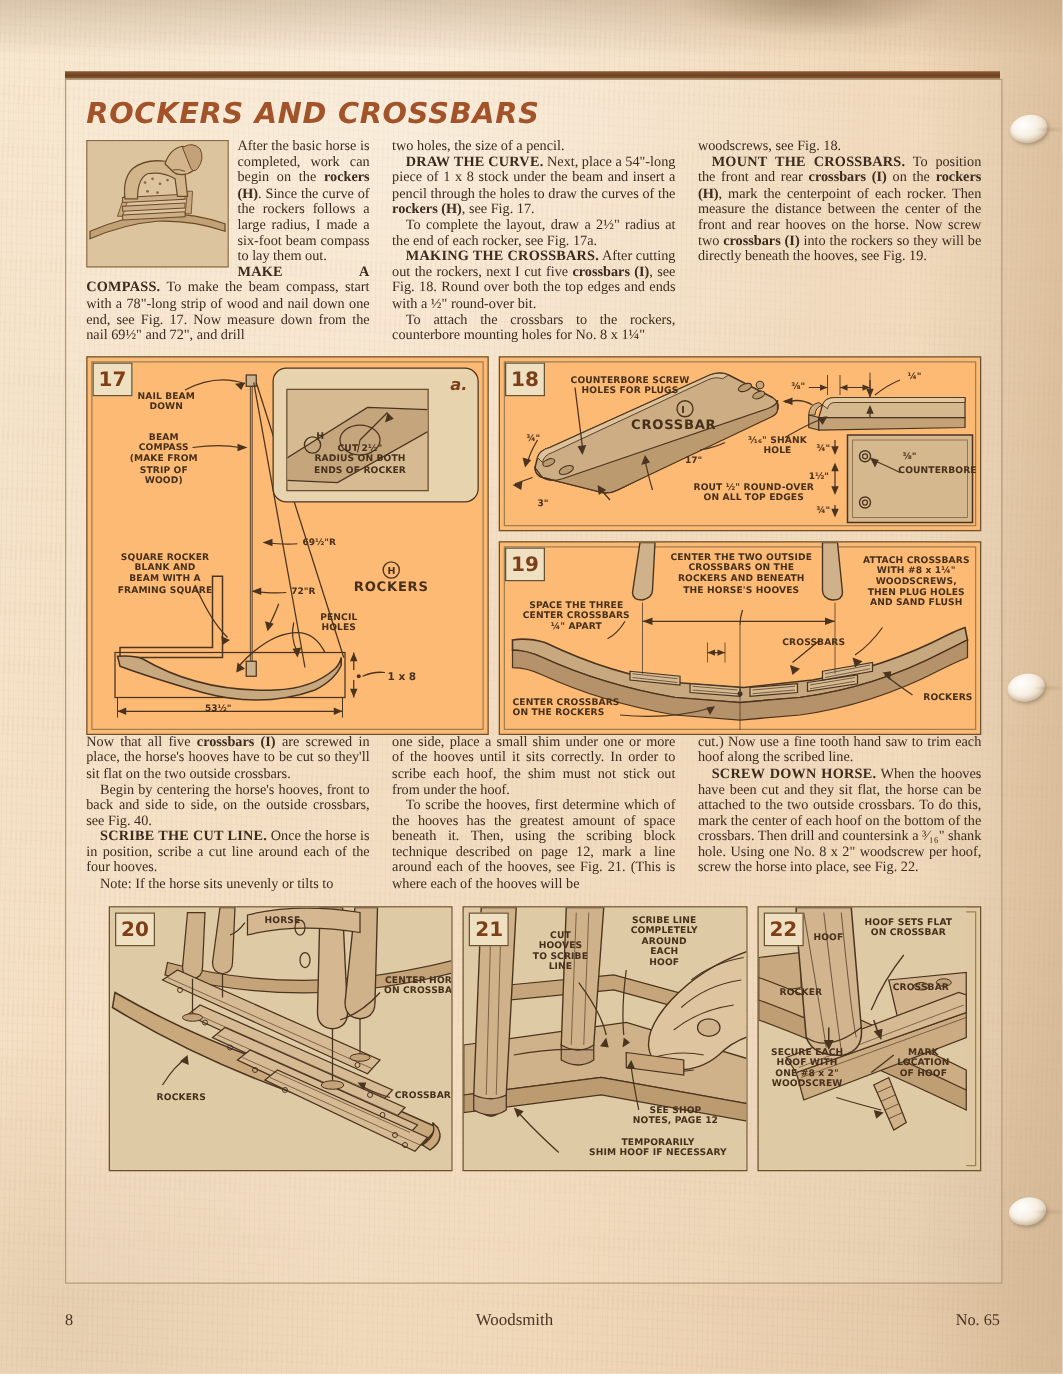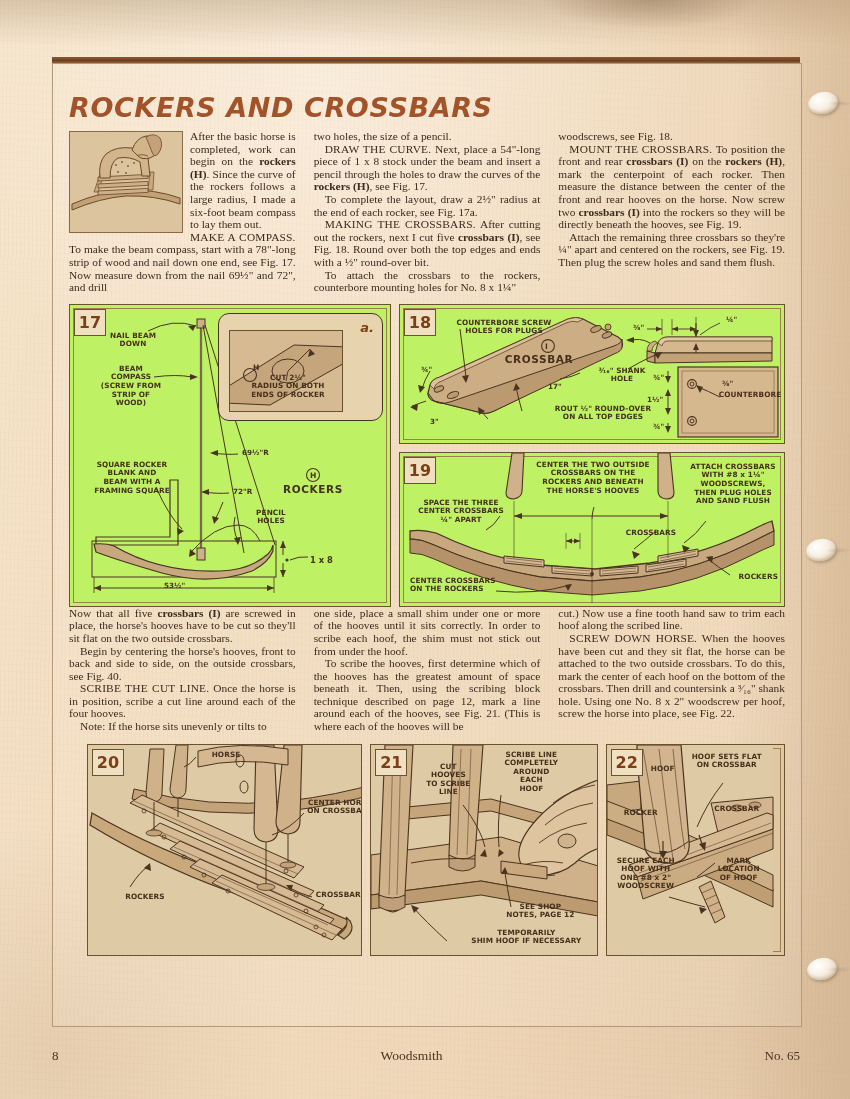--- a/index.html
+++ b/index.html
@@ -56,55 +56,55 @@
     background:rgba(255,250,240,.12);
   }
   .toprule{
     position:absolute;left:52px;top:57px;width:748px;height:6px;
     background:linear-gradient(180deg,#8a5a33,#6d4021 60%,#8d6239);
   }
 
   .inner-pad{position:absolute;inset:0;padding:14px 16px 0 16px;box-sizing:border-box;}
 
   h1.sechead{
-    margin:14px 0 7px 0;
+    margin:0 0 7px 0;
     font-family:"DejaVu Sans", sans-serif;
     font-weight:bold;font-style:italic;
-    font-size:27px;letter-spacing:.6px;
+    font-size:23px;letter-spacing:.6px;
     color:#a2532a;
     text-shadow:0 1px 0 rgba(255,245,230,.5);
   }
 
   .cols{display:flex;gap:18px;}
   .col{width:232px;}
   .col p{
     margin:0;
     font-size:11.4px;line-height:12.6px;
     color:#3b2a1e;
     text-align:justify;
     text-justify:inter-word;
     hyphens:auto;
   }
   .col p + p{text-indent:11px;}
   .col p.noind{text-indent:0;}
-  .sc{font-variant:small-caps;font-weight:normal;letter-spacing:.2px;}
+  .sc{font-variant:small-caps;font-weight:bold;letter-spacing:.2px;}
   .bd{font-weight:bold;}
 
   .figimg{
     float:left;width:112px;height:100px;margin:1px 7px 2px 0;
     border:1px solid #8a6a46;
     background:#dcc49f;
     position:relative;overflow:hidden;
   }
 
   
   .figrow{display:flex;gap:8px;margin-top:9px;}
   .fig{
     position:relative;
-    background:#bef264;
+    background:#fdba74;
     border:1px solid #6a522f;
     box-sizing:border-box;
     overflow:hidden;
   }
   .fig .innerline{position:absolute;inset:3px;border:1px solid #9c7f54;pointer-events:none;}
   .fignum{
     position:absolute;left:4px;top:4px;width:30px;height:25px;
     background:#f0e0c2;border:1px solid #6a522f;
     color:#7c3f18;font-family:"DejaVu Sans",sans-serif;font-weight:bold;font-size:16px;
     display:flex;align-items:center;justify-content:center;z-index:6;
@@ -205,21 +205,20 @@
     <div class="col">
       <p>two holes, the size of a pencil.</p>
       <p><span class="sc">DRAW THE CURVE.</span> Next, place a 54"-long piece of 1 x 8 stock under the beam and insert a pencil through the holes to draw the curves of the <span class="bd">rockers (H)</span>, see Fig. 17.</p>
       <p>To complete the layout, draw a 2½" radius at the end of each rocker, see Fig. 17a.</p>
       <p><span class="sc">MAKING THE CROSSBARS.</span> After cutting out the rockers, next I cut five <span class="bd">crossbars (I)</span>, see Fig. 18. Round over both the top edges and ends with a ½" round-over bit.</p>
       <p>To attach the crossbars to the rockers, counterbore mounting holes for No. 8 x 1¼"</p>
     </div>
     <div class="col">
       <p>woodscrews, see Fig. 18.</p>
       <p><span class="sc">MOUNT THE CROSSBARS.</span> To position the front and rear <span class="bd">crossbars (I)</span> on the <span class="bd">rockers (H)</span>, mark the centerpoint of each rocker. Then measure the distance between the center of the front and rear hooves on the horse. Now screw two <span class="bd">crossbars (I)</span> into the rockers so they will be directly beneath the hooves, see Fig. 19.</p>
-      <p>Attach the remaining three crossbars so they're ¼" apart and centered on the rockers, see Fig. 19. Then plug the screw holes and sand them flush.</p>
     </div>
   </div>
 
   <div class="figrow" style="margin-top:10px;">
 
     <div class="fig" style="width:322px;height:303px;">
       <div class="innerline"></div>
       <div class="fignum">17</div>
 
       <svg width="322" height="303" viewBox="0 0 322 303">
@@ -287,21 +286,21 @@
         <div class="figlabel" style="left:16px;top:60px;width:106px;">CUT 2½"
 RADIUS ON BOTH
 ENDS OF ROCKER</div>
         <div class="dim" style="left:34px;top:49px;font-size:7.5px;">H</div>
       </div>
 
       <div class="figlabel" style="left:20px;top:27px;width:86px;">NAIL BEAM
 DOWN</div>
       <div class="figlabel" style="left:14px;top:60px;width:94px;">BEAM
 COMPASS
-(SCREW FROM
+(MAKE FROM
 STRIP OF
 WOOD)</div>
       <div class="figlabel" style="left:10px;top:156px;width:104px;">SQUARE ROCKER
 BLANK AND
 BEAM WITH A
 FRAMING SQUARE</div>
       <div class="figlabel" style="left:170px;top:204px;width:62px;">PENCIL
 HOLES</div>
       <div class="figlabel big" style="left:206px;top:180px;width:74px;">ROCKERS</div>
       <div class="dim" style="left:240px;top:166px;font-size:7.6px;">H</div>

